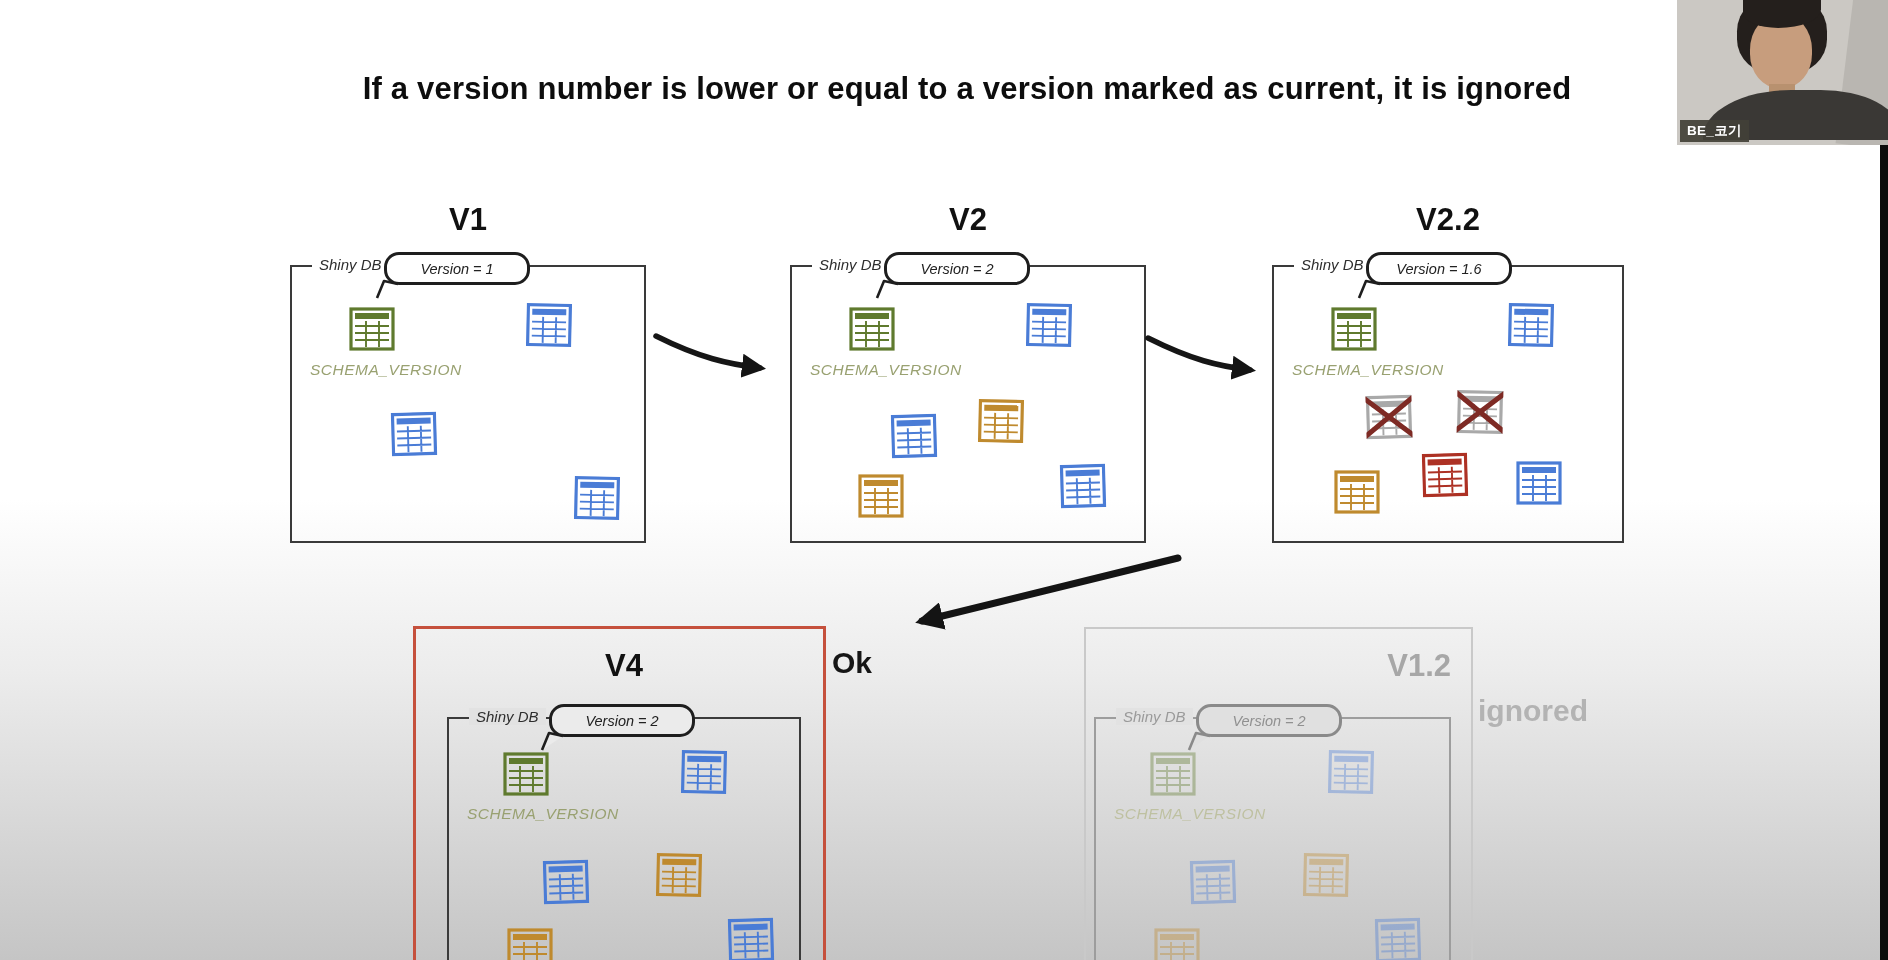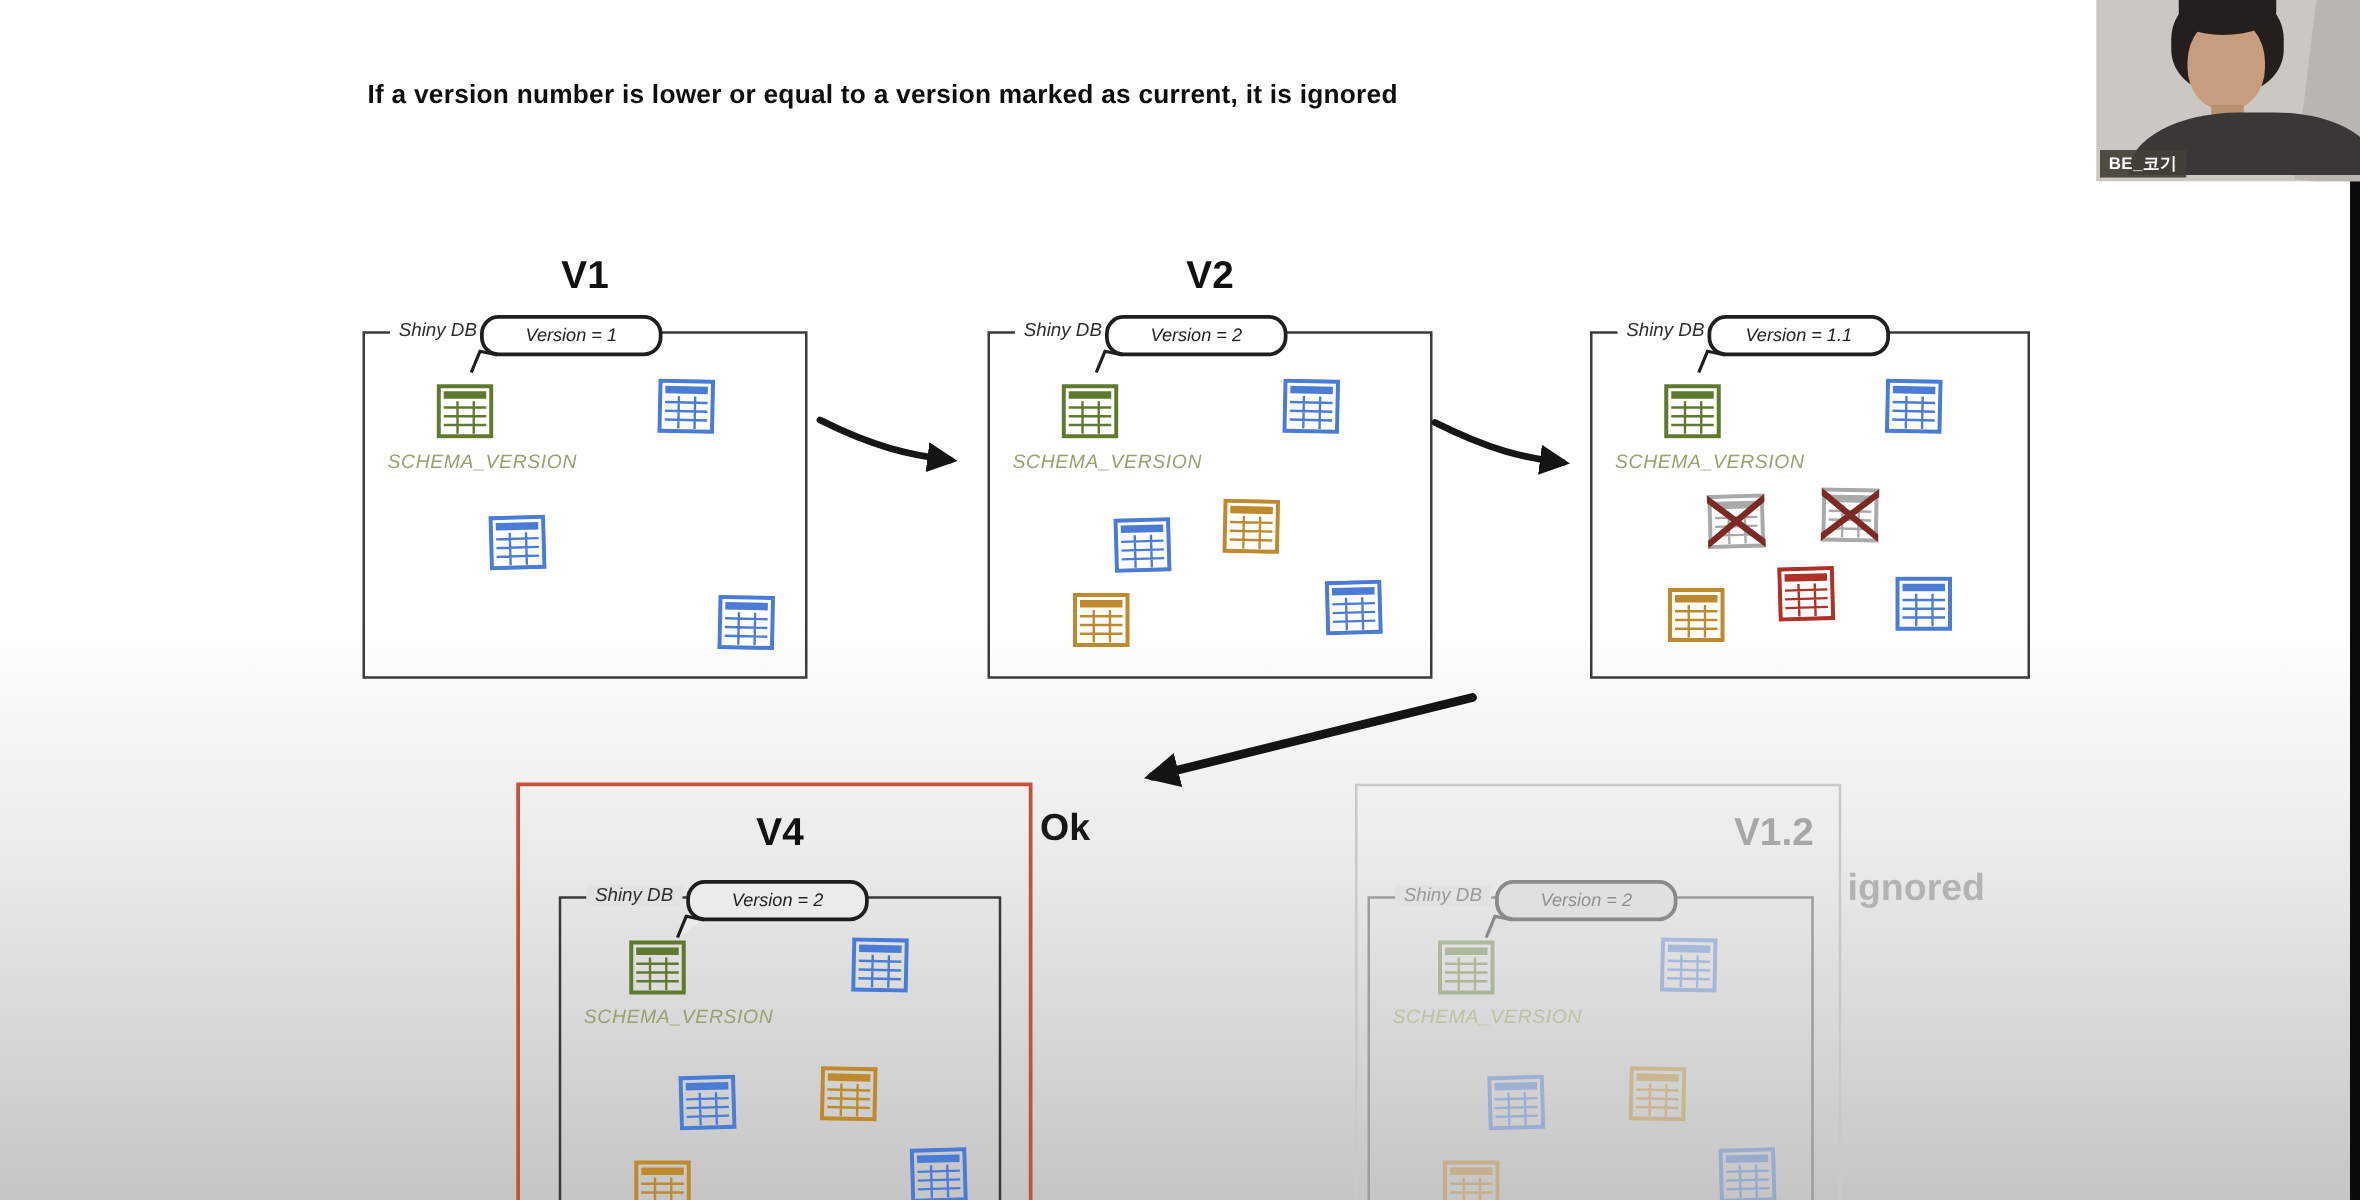--- a/index.html
+++ b/index.html
@@ -1,20 +1,20 @@
 <!DOCTYPE html>
 <html><head>
 <meta charset="utf-8">
 <style>
   html,body{margin:0;padding:0;background:#000;}
   .page{position:relative;width:1888px;height:960px;overflow:hidden;
     background:linear-gradient(180deg,#ffffff 0%,#ffffff 52%,#ececec 70%,#c5c5c5 100%);
     font-family:"Liberation Sans",sans-serif;}
-  .slide-title{position:absolute;left:294px;top:50px;width:1320px;text-align:left;
-    font-size:21px;color:#0d0d0d;letter-spacing:.2px;}
+  .slide-title{position:absolute;left:307px;top:50px;width:1320px;text-align:center;
+    font-size:31px;color:#0d0d0d;letter-spacing:.2px;}
   
   .panel{position:absolute;}
   .panel-title{position:absolute;left:0;top:-63px;width:100%;margin:0;text-align:center;
     font-size:31px;font-weight:bold;color:#111;}
   .db-box{position:absolute;inset:0;border:2px solid #3a3a3a;font-style:italic;}
   .shiny-label{position:absolute;left:20px;top:-11px;padding:0 7px;font-size:15px;color:#2e2e2e;
     background:#fff;white-space:nowrap;}
   .bubble{position:absolute;left:92px;top:-15px;width:140px;height:27px;border:3px solid #1e1e1e;
     border-radius:15px;background:#fff;display:flex;align-items:center;justify-content:center;
     font-size:14.5px;color:#222;white-space:nowrap;z-index:3;}
@@ -153,24 +153,25 @@
               <rect x="2" y="2" width="42" height="40" fill="none" stroke="#4a7cd6" stroke-width="3.2"></rect>
               <rect x="6" y="6" width="34" height="6" fill="#4a7cd6"></rect>
               <path d="M6 19 H40 M6 26 H40 M6 33 H40 M17 14 V40 M30 14 V40" stroke="#4a7cd6" stroke-width="1.9" fill="none"></path>
             </svg></div>
         </div>
       <span class="schema-label">SCHEMA_VERSION</span>
     </div>
   </section>
 
   <section class="panel" id="panel-v22">
-    <div class="db-box">
-      <span class="shiny-label">Shiny DB</span>
-      <div class="bubble">
-        <span>Version = 1.1</span>
+    <h2 class="panel-title">V2.2</h2>
+    <div class="db-box">
+      <span class="shiny-label">Shiny DB</span>
+      <div class="bubble">
+        <span>Version = 1.6</span>
       </div>
       <span class="bubble-tail">
         <svg width="26" height="22" viewBox="0 0 26 22">
             <path d="M3 20 L10 3 L24 6" fill="#fff" stroke="#1e1e1e" stroke-width="2.6" stroke-linejoin="round"></path>
           </svg>
       </span>
       <div class="tables">
           <div class="table-icon" style="left: 57px; top: 40px;"><svg width="46" height="44" viewBox="0 0 46 44">
               <rect x="2" y="2" width="42" height="40" fill="none" stroke="#5f7a2e" stroke-width="3.2"></rect>
               <rect x="6" y="6" width="34" height="6" fill="#5f7a2e"></rect>

